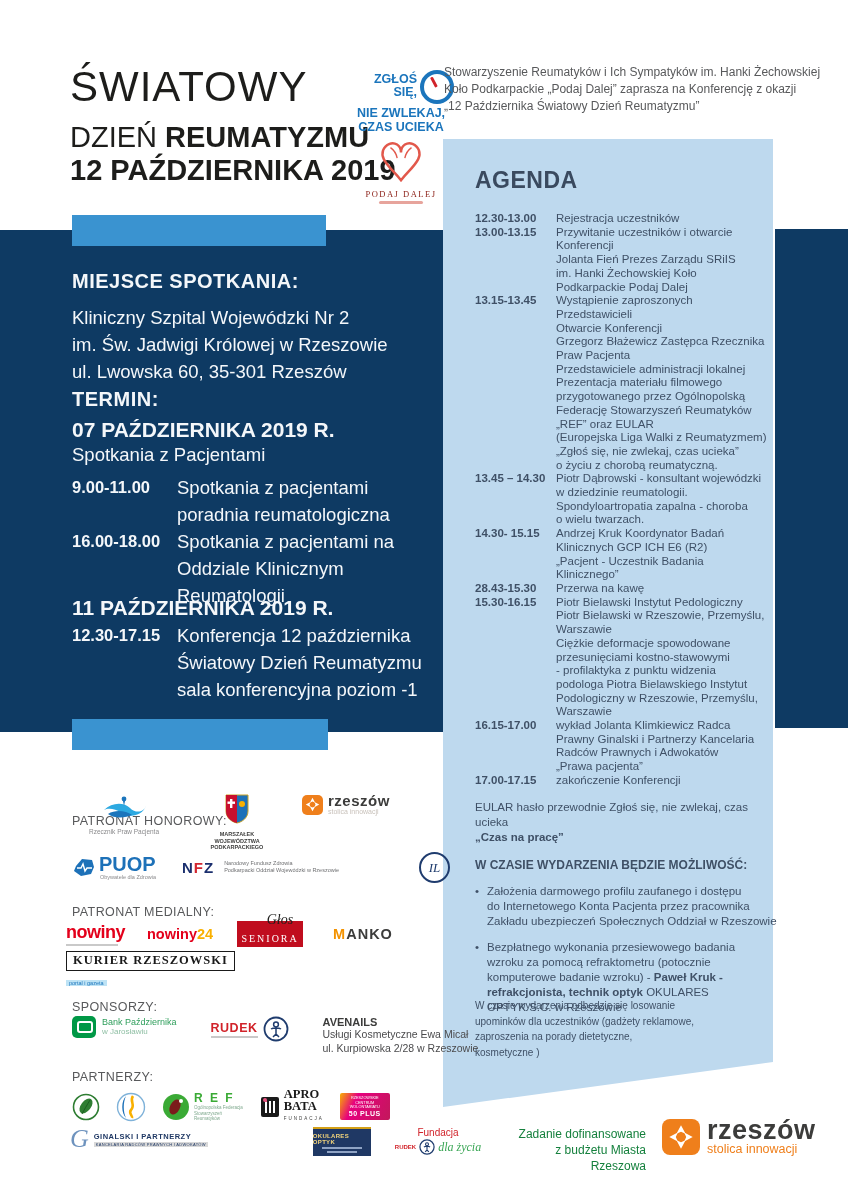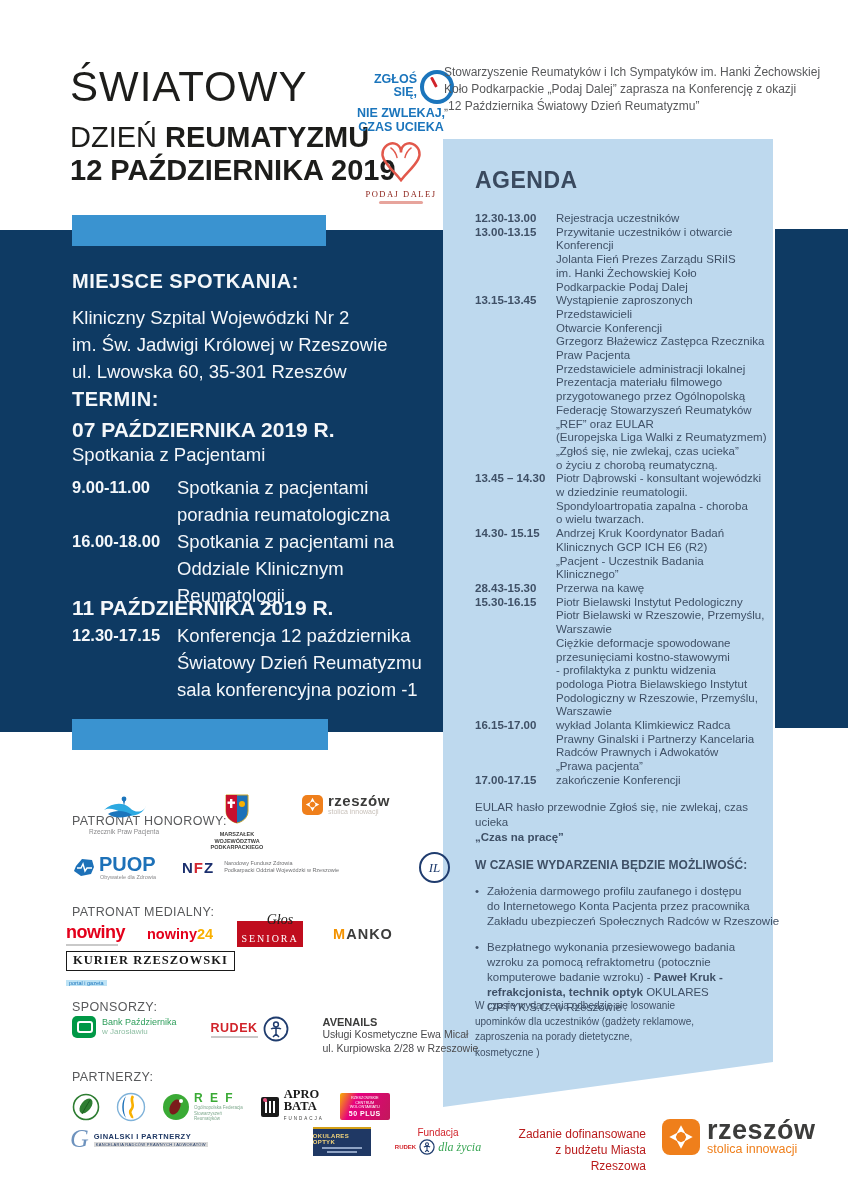--- a/index.html
+++ b/index.html
@@ -151,21 +151,21 @@
   .lg-okulares{margin-left:105px;width:58px;height:27px;background:#1F3864;border-top:2px solid #D4A017;
                color:#fff;display:flex;flex-direction:column;align-items:center;justify-content:center;}
   .oku-name{font-size:6px;font-weight:700;letter-spacing:.3px;color:#F5D67B;}
   .oku-line{height:2px;width:40px;background:#8FA3C4;margin-top:2px;}
   .lg-fundacja{margin-left:24px;text-align:center;}
   .fun-top{color:#D1232A;font-size:10px;}
   .fun-row{display:flex;align-items:center;justify-content:center;margin-top:1px;}
   .fun-brand{color:#D1232A;font-size:6px;font-weight:700;}
   .fun-script{font-family:"Liberation Serif",serif;font-style:italic;font-size:12px;color:#3AA655;margin-left:3px;}
 
-  .funding{left:500px;top:1126px;width:146px;text-align:right;font-size:12px;line-height:16px;color:#b91c1c;}
+  .funding{left:500px;top:1126px;width:146px;text-align:right;font-size:12px;line-height:16px;color:#15803d;}
   .flogo{left:662px;top:1118px;display:flex;align-items:center;}
   .flogo-txt{margin-left:7px;}
   .flogo .rz-name{font-size:27px;line-height:24px;}
   .flogo .f-tag{font-size:12.5px;color:#EF7F1B;line-height:14px;}
 
   .ln{display:block;}
   b{font-weight:700;}
 </style>
 </head>
 <body>
@@ -347,21 +347,21 @@
       <div>EULAR hasło przewodnie Zgłoś się, nie zwlekaj, czas ucieka</div>
       <div class="b2">„Czas na pracę”</div>
     </div>
     <div class="possib-h">W CZASIE WYDARZENIA BĘDZIE  MOŻLIWOŚĆ:</div>
     <div class="bullets">
         <div class="bullet">
           <span class="dot">•</span>
           <div class="bl">
             <div class="ln">Założenia darmowego profilu zaufanego i dostępu</div>
             <div class="ln">do Internetowego Konta Pacjenta przez pracownika</div>
-            <div class="ln">Zakładu ubezpieczeń Społecznych Radców w Rzeszowie</div>
+            <div class="ln">Zakładu ubezpieczeń Społecznych Oddział w Rzeszowie</div>
           </div>
         </div>
         <div class="bullet">
           <span class="dot">•</span>
           <div class="bl">
             <div class="ln">Bezpłatnego wykonania przesiewowego badania</div>
             <div class="ln">wzroku za pomocą refraktometru (potocznie</div>
             <div class="ln">komputerowe badanie wzroku) - <b>Paweł Kruk -</b></div>
             <div class="ln"><b>refrakcjonista, technik optyk</b> OKULARES</div>
             <div class="ln">OPTYK S.C. w Rzeszowie</div>

